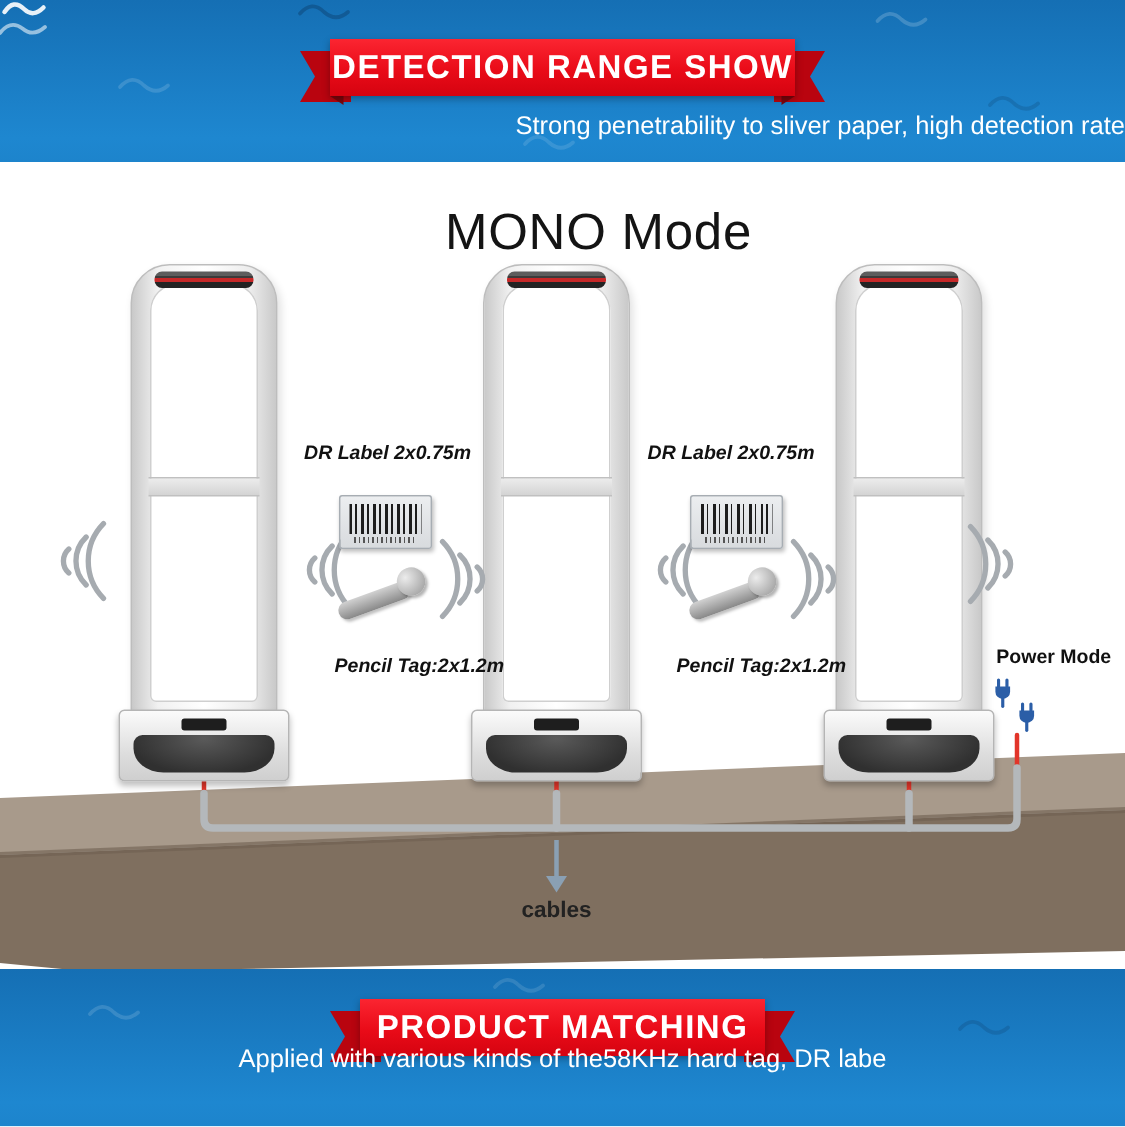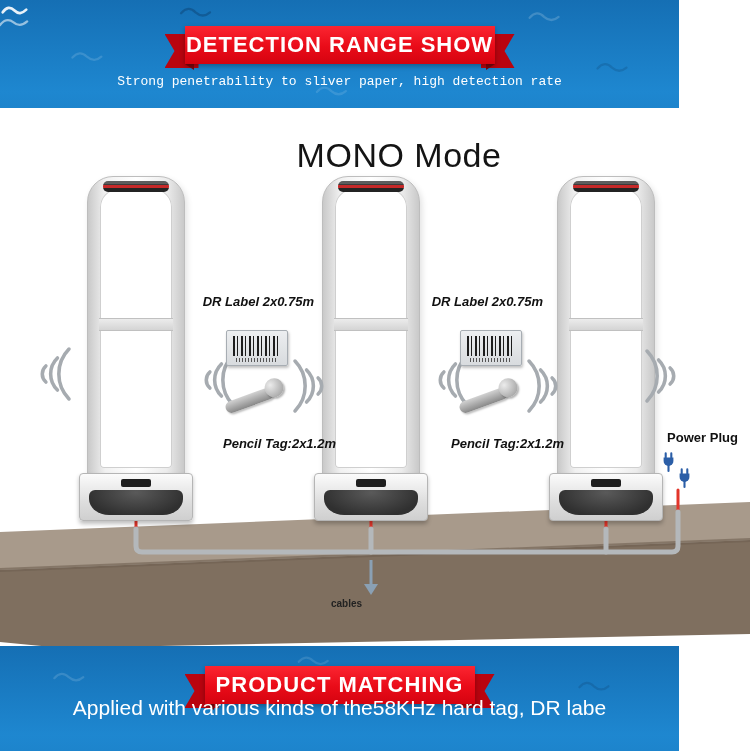--- a/index.html
+++ b/index.html
@@ -3,21 +3,21 @@
 <meta charset="utf-8">
 <style>
   * { margin:0; padding:0; box-sizing:border-box; }
   html,body { background:#fff; }
   .page {
     position:relative; width:750px; height:751px; overflow:hidden;
     background:#fff; font-family:"Liberation Sans", sans-serif;
   }
 
   
-  .banner { position:absolute; left:0; width:679px; background:linear-gradient(180deg,#156fb4 0%,#1e87d0 85%,#1d84cc 100%); }
+  .banner { position:absolute; left:0; width:750px; background:linear-gradient(180deg,#156fb4 0%,#1e87d0 85%,#1d84cc 100%); }
   .banner.top { top:0; height:108px; }
   .banner.bottom { bottom:0; height:105px; }
   .deco { position:absolute; inset:0; width:100%; height:100%; pointer-events:none; }
 
   
   .ribbon { position:absolute; left:50%; transform:translateX(-50%); height:38px; }
   .ribbon.r-top { top:26px; width:310px; }
   .ribbon.r-bot { top:20px;  width:270px; }
   .ribbon .tail { position:absolute; top:8px; width:34px; height:34px; background:#b9040f; }
   .ribbon .tail.left  { left:-20px; clip-path:polygon(0 0,100% 0,100% 100%,0 100%,10px 50%); }
@@ -26,22 +26,22 @@
   .ribbon .fold.left  { left:0;  border-top:6px solid #7d050c; border-left:9px solid transparent; }
   .ribbon .fold.right { right:0; border-top:6px solid #7d050c; border-right:9px solid transparent; }
   .ribbon-band {
     position:absolute; inset:0; z-index:1;
     background:linear-gradient(180deg,#fb2531 0%,#e90b18 55%,#d50310 100%);
     display:flex; align-items:center; justify-content:center;
     color:#fff; font-weight:bold; font-size:22px; letter-spacing:1px;
     box-shadow:0 2px 5px rgba(0,0,0,.3);
     white-space:nowrap;
   }
-  .subtitle { position:absolute; top:74px; left:0; width:100%; text-align:center; color:#fff; font-size:13px;font-family:Liberation Mono, monospace; }
-  .foot-line { position:absolute; left:0; width:100%; text-align:center; color:#fff; font-size:21px; }
+  .subtitle { position:absolute; top:74px; left:0; width:100%; text-align:right; color:#fff; font-size:17px; }
+  .foot-line { position:absolute; left:0; width:100%; text-align:center; color:#fff; font-size:17px; }
   .foot-line.l1 { top:50px; }
   .foot-line.l2 { top:73px; }
 
   
   .diagram { position:absolute; top:108px; left:0; width:750px; height:538px; background:#fff; }
   .mode-title { position:absolute; top:28px; left:0; width:100%; text-align:center; font-size:34px; font-weight:500; color:#141414; letter-spacing:.5px;margin-left:24px; }
 
   .layer { position:absolute; inset:0; width:100%; height:100%; }
   .z1 { z-index:1; } .z2 { z-index:2; }
 
@@ -108,21 +108,21 @@
   }
   .pencil-head {
     position:absolute; right:2px; top:9px; width:19px; height:19px; border-radius:50%;
     background:radial-gradient(circle at 35% 30%, #ececec, #949494);
     box-shadow:1px 2px 2px rgba(0,0,0,.3);
   }
 
   
   .tag-label { position:absolute; z-index:4; font-size:13px; font-weight:bold; font-style:italic; color:#111; text-align:right; white-space:nowrap; }
   .plug-label { position:absolute; z-index:4; font-size:13px; font-weight:bold; color:#111; text-align:center; white-space:nowrap; }
-  .cables-label { position:absolute; z-index:4; font-size:10px; font-weight:bold; color:#222; }
+  .cables-label { position:absolute; z-index:4; font-size:15px; font-weight:bold; color:#222; text-align:center; }
   .plug-icon { position:absolute; width:17px; height:21px; z-index:4; }
 </style>
 </head>
 <body>
 
 <svg width="0" height="0" style="position:absolute">
   <defs>
     <g id="wave-shape" fill="none" stroke="#a6abb0" stroke-width="4" stroke-linecap="round">
       <path d="M46 8 A40 40 0 0 0 46 64"></path>
       <path d="M33 18 A25 25 0 0 0 33 54"></path>
@@ -254,21 +254,21 @@
     <div class="tag-label" style="left:186px; top:328px; width:150px;">Pencil Tag:2x1.2m</div>
 
     <div class="tag-label" style="left:413px; top:186px; width:130px;">DR Label 2x0.75m</div>
     <div class="barcode" style="left:460px; top:222px;"></div>
     <div class="pencil" style="left:458px; top:268px;">
       <div class="pencil-body"></div>
       <div class="pencil-head"></div>
     </div>
     <div class="tag-label" style="left:414px; top:328px; width:150px;">Pencil Tag:2x1.2m</div>
 
-    <div class="plug-label" style="left:655px; top:322px; width:95px;">Power Plug</div>
+    <div class="plug-label" style="left:655px; top:322px; width:95px;">Power Mode</div>
     <svg class="plug-icon" style="left:660px; top:344px;" viewBox="0 0 24 30">
         <use href="#plug-shape"></use>
       </svg>
     <svg class="plug-icon" style="left:676px; top:360px;" viewBox="0 0 24 30">
         <use href="#plug-shape"></use>
       </svg>
 
   </main>
 
   <footer class="banner bottom">

